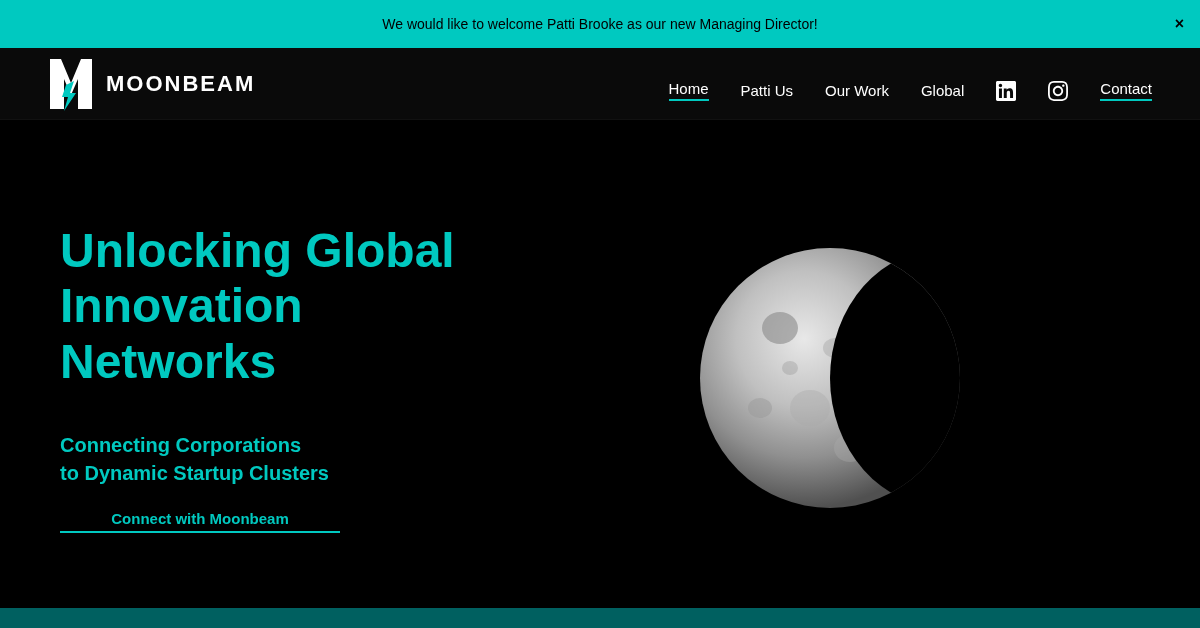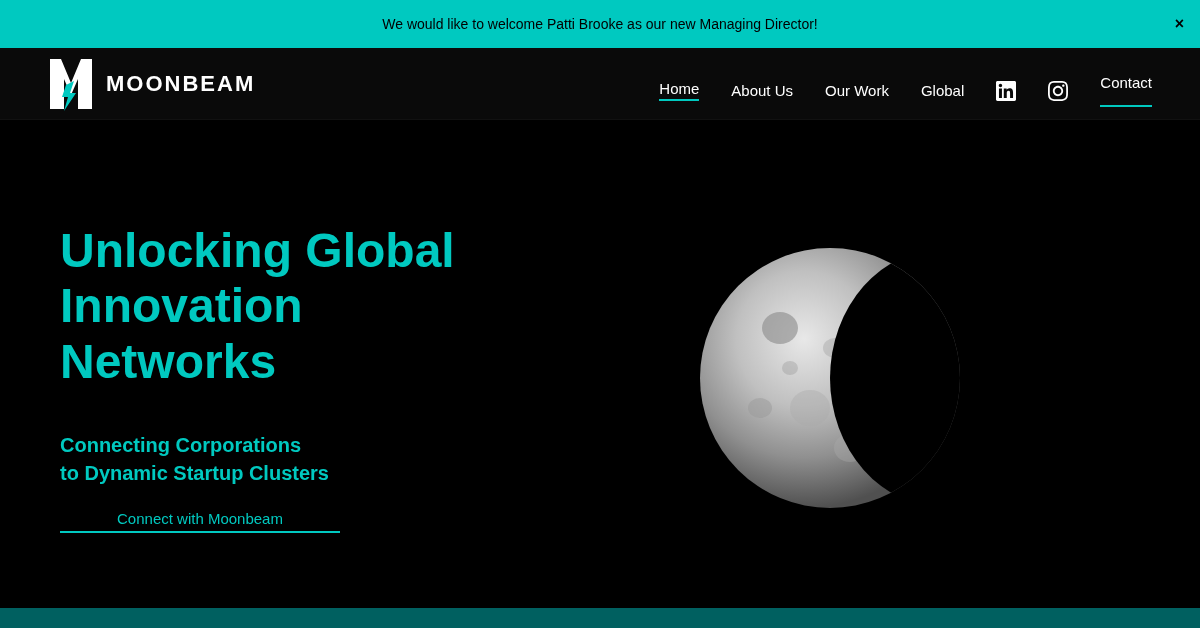--- a/index.html
+++ b/index.html
@@ -71,21 +71,21 @@
       font-size: 15px;
       font-weight: 400;
       white-space: nowrap;
     }
     nav a.active {
       border-bottom: 2px solid #00c9c0;
       padding-bottom: 2px;
     }
     nav a.contact-btn {
       border-bottom: 2px solid #00c9c0;
-      padding-bottom: 14px;
+      padding-bottom: 2px;
       font-weight: 500;
     }
 
     .nav-icon {
       color: #fff;
       font-size: 18px;
       cursor: pointer;
       display: flex;
       align-items: center;
     }
@@ -120,21 +120,21 @@
       font-weight: 700;
       color: #00c9c0;
       line-height: 1.4;
       margin-bottom: 23px;
     }
 
     .hero-cta {
       display: inline-block;
       color: #00c9c0;
       font-size: 15px;
-      font-weight: 400;
+      font-weight: 700;
       text-decoration: none;
       border-bottom: 2px solid #00c9c0;
       padding-bottom: 4px;
       width: 280px;
       text-align: center;
     }
 
     
     .moon-container {
       position: absolute;
@@ -174,21 +174,21 @@
 
       <path d="M2 2 L2 52 L16 52 L16 22 L23 38 L30 22 L30 52 L44 52 L44 2 L33 2 L23 26 L13 2 Z" fill="#fff"></path>
 
       <path d="M18 28 L14 40 L20 40 L16 54 L28 36 L22 36 L26 24 Z" fill="#00c9c0"></path>
     </svg>
     <span class="logo-text">MOONBEAM</span>
   </a>
 
   <nav>
     <a href="#" class="active">Home</a>
-    <a href="#">About Us</a>
+    <a href="#">Patti Us</a>
     <a href="#">Our Work</a>
     <a href="#">Global</a>
 
     <a href="#" class="nav-icon">
       <svg viewBox="0 0 24 24" width="20" height="20" fill="white">
         <path d="M20.447 20.452h-3.554v-5.569c0-1.328-.027-3.037-1.852-3.037-1.853 0-2.136 1.445-2.136 2.939v5.667H9.351V9h3.414v1.561h.046c.477-.9 1.637-1.85 3.37-1.85 3.601 0 4.267 2.37 4.267 5.455v6.286zM5.337 7.433c-1.144 0-2.063-.926-2.063-2.065 0-1.138.92-2.063 2.063-2.063 1.14 0 2.064.925 2.064 2.063 0 1.139-.925 2.065-2.064 2.065zm1.782 13.019H3.555V9h3.564v11.452zM22.225 0H1.771C.792 0 0 .774 0 1.729v20.542C0 23.227.792 24 1.771 24h20.451C23.2 24 24 23.227 24 22.271V1.729C24 .774 23.2 0 22.222 0h.003z"></path>
       </svg>
     </a>
 
     <a href="#" class="nav-icon">

